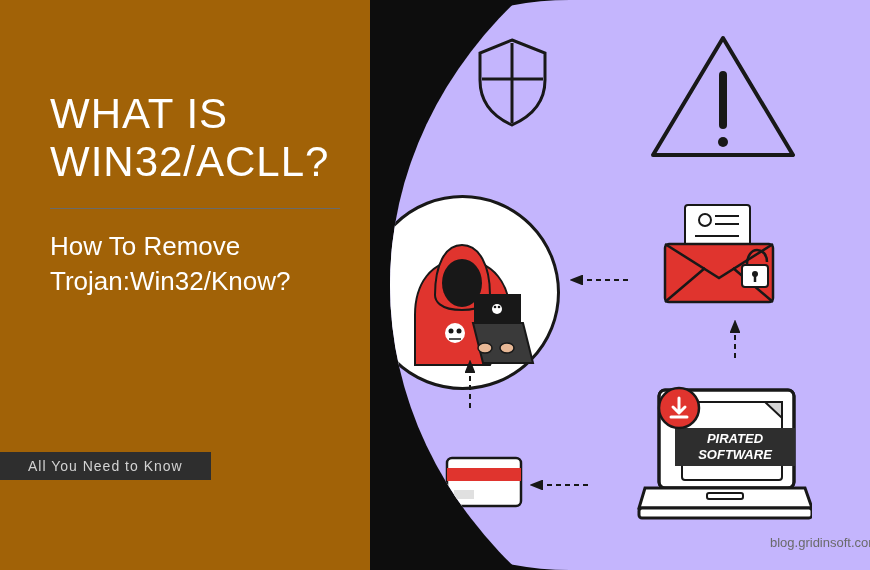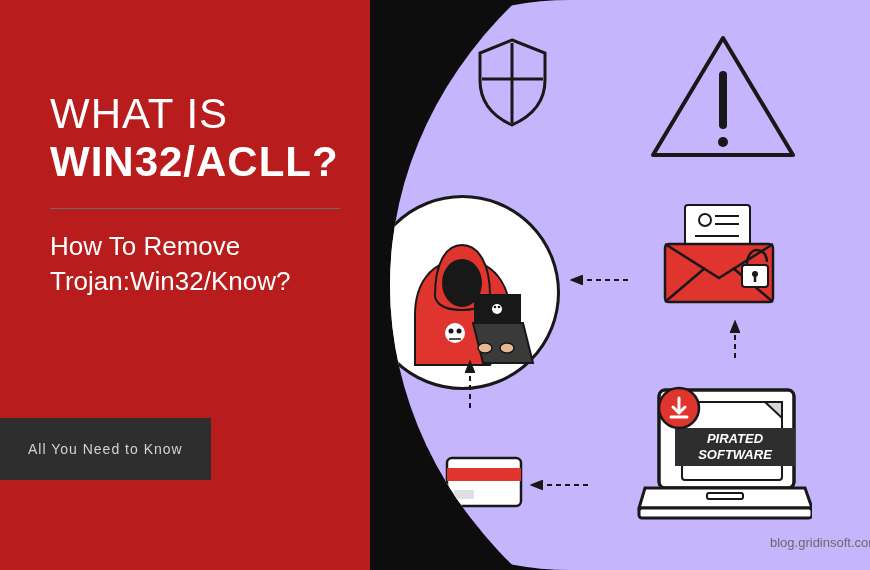--- a/index.html
+++ b/index.html
@@ -17,21 +17,21 @@
     }
     .container {
       width: 100%;
       height: 100%;
       position: relative;
       display: flex;
     }
     .left-panel {
       width: 370px;
       height: 100%;
-      background: #b91c1c;
+      background: #a16207;
       position: relative;
       z-index: 2;
       padding: 90px 0 0 50px;
     }
     .diagonal-lines {
       position: absolute;
       top: 0;
       left: 0;
       width: 320px;
       height: 290px;
@@ -57,41 +57,41 @@
     }
     .line2 {
       color: #fff;
       font-size: 42px;
       font-weight: 700;
       letter-spacing: 1px;
     }
     .line3 {
       color: #fff;
       font-size: 42px;
-      font-weight: 700;
+      font-weight: 400;
       letter-spacing: 1px;
     }
     .divider {
       width: 290px;
       height: 1px;
       background: #6a6a6a;
       margin: 22px 0 20px 0;
     }
     .subtitle {
       color: #fff;
       font-size: 26px;
       font-weight: 300;
       line-height: 1.35;
     }
     .tag-box {
       position: absolute;
       bottom: 90px;
       left: 0;
       background: #2e2e2e;
-      padding: 23px 28px;
+      padding: 6px 28px;
       color: #d3d3d3;
       font-size: 14px;
       letter-spacing: 1px;
       z-index: 1;
     }
     .right-panel {
       position: absolute;
       right: 0;
       top: 0;
       width: 600px;

